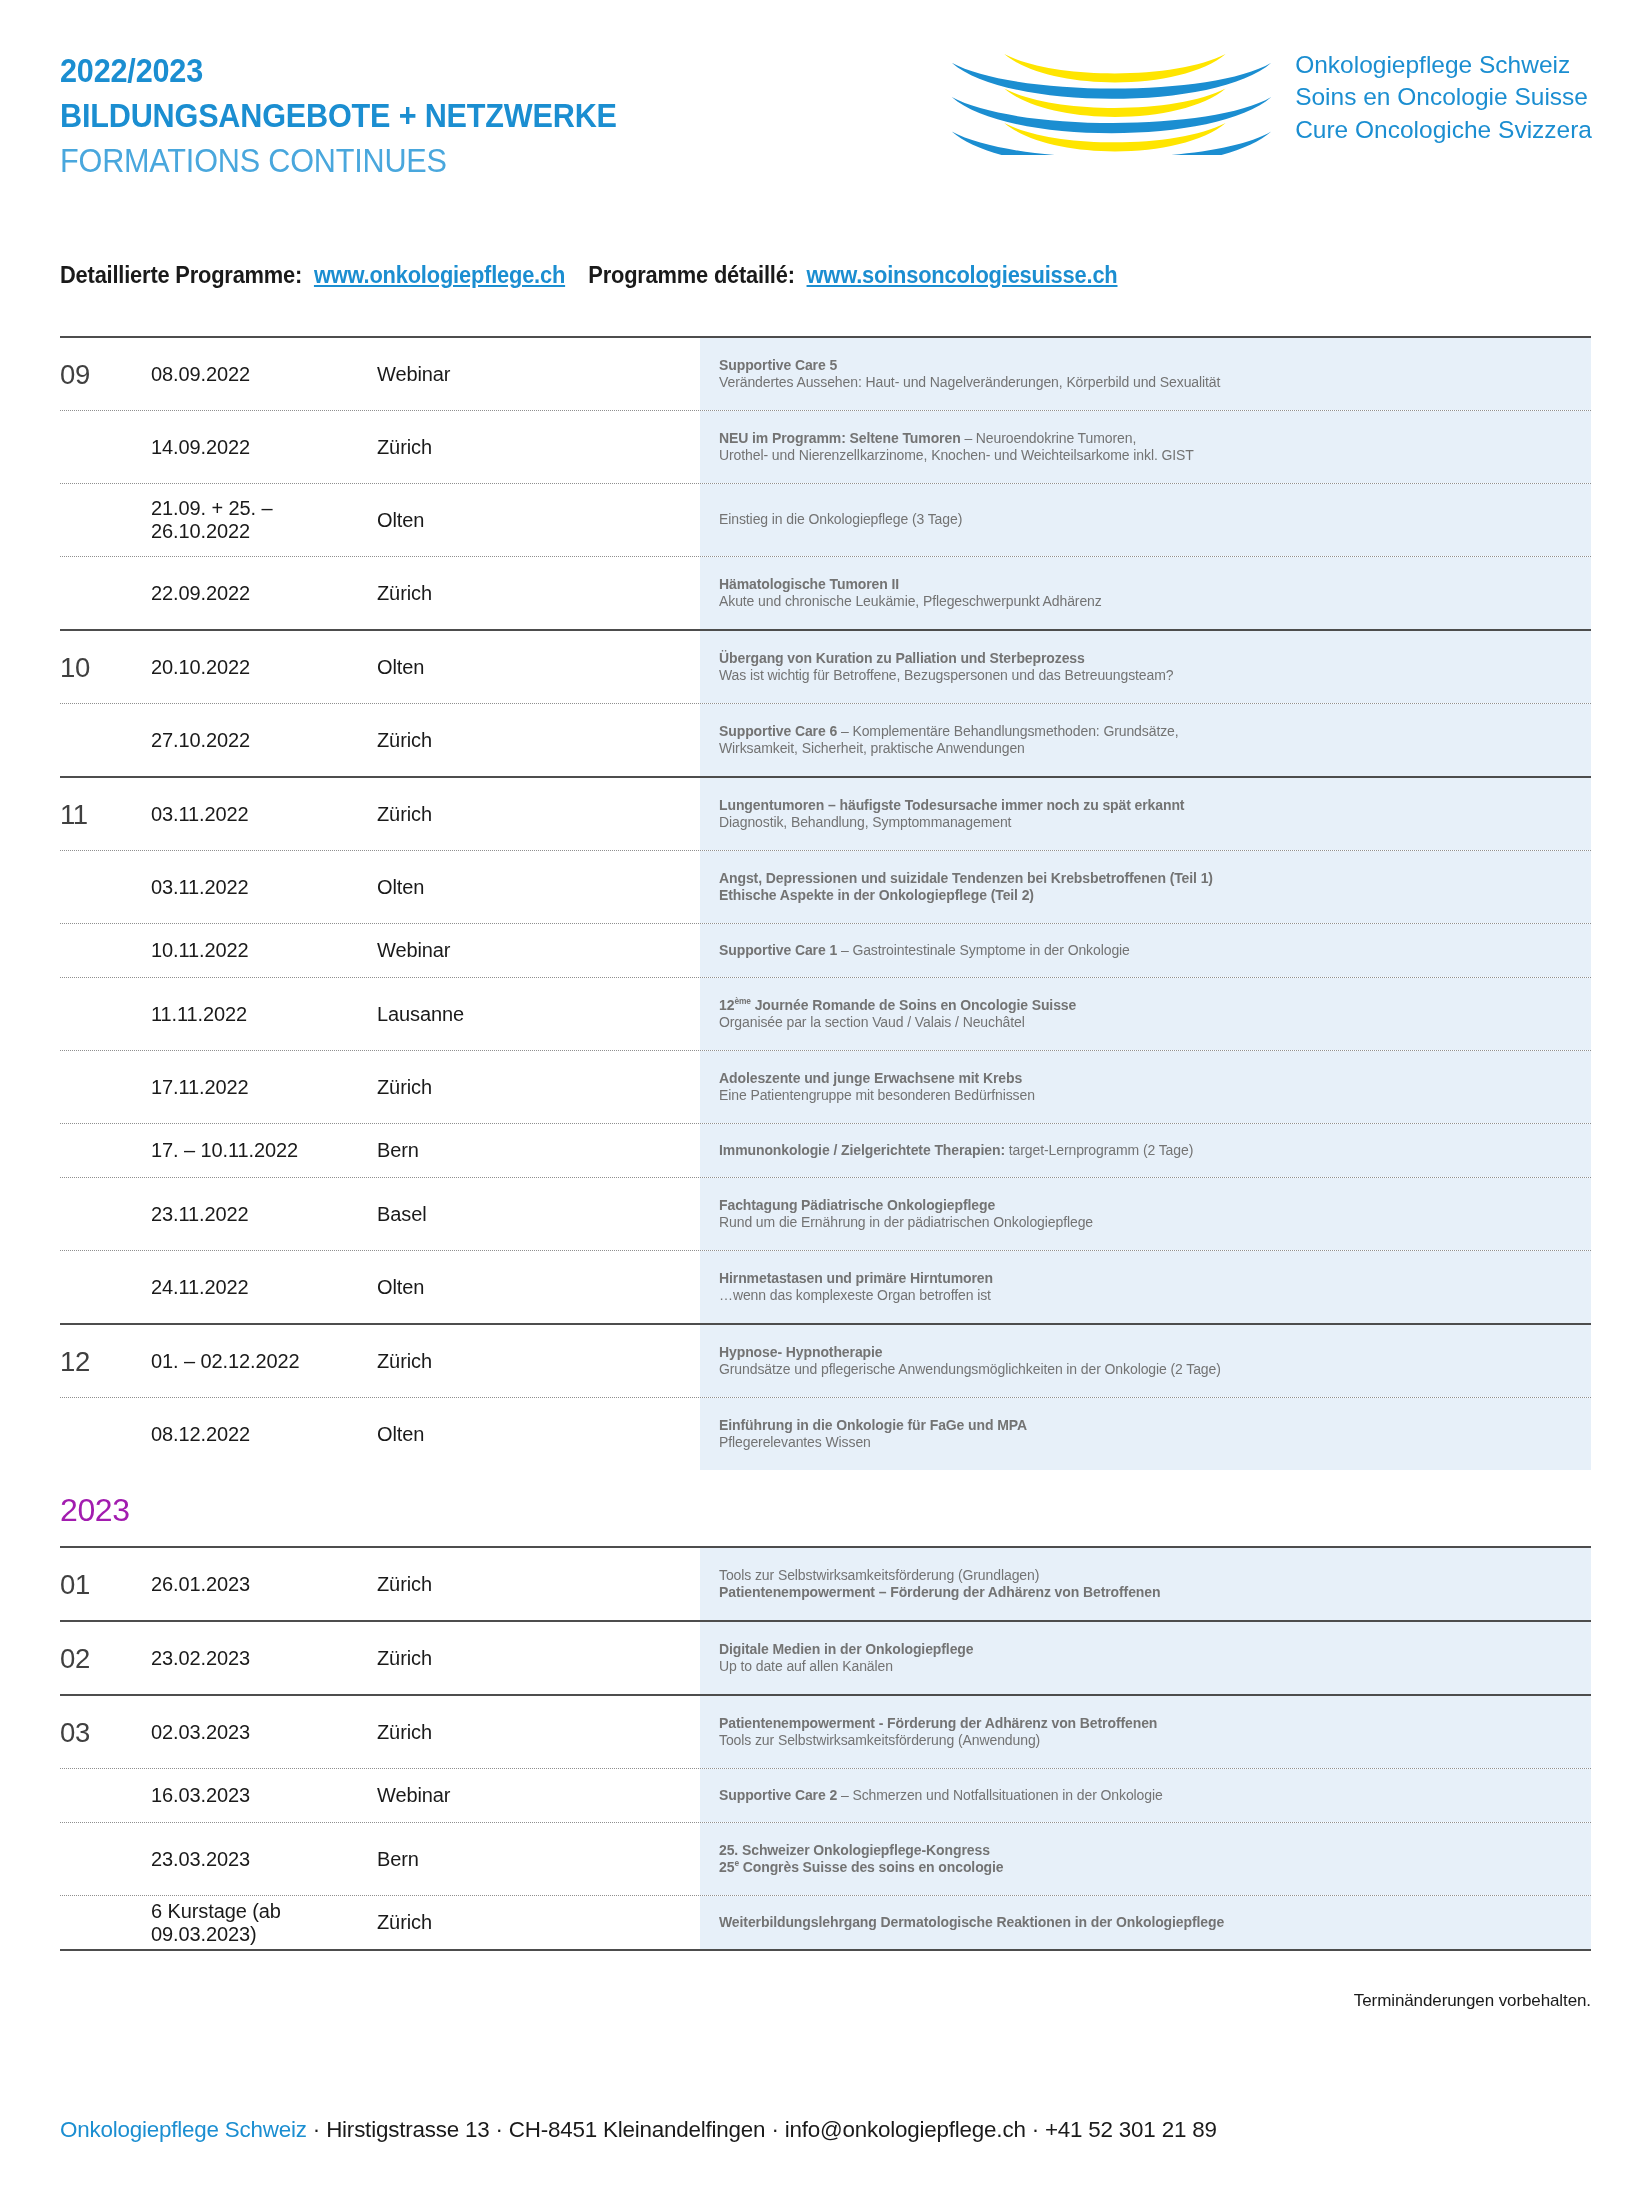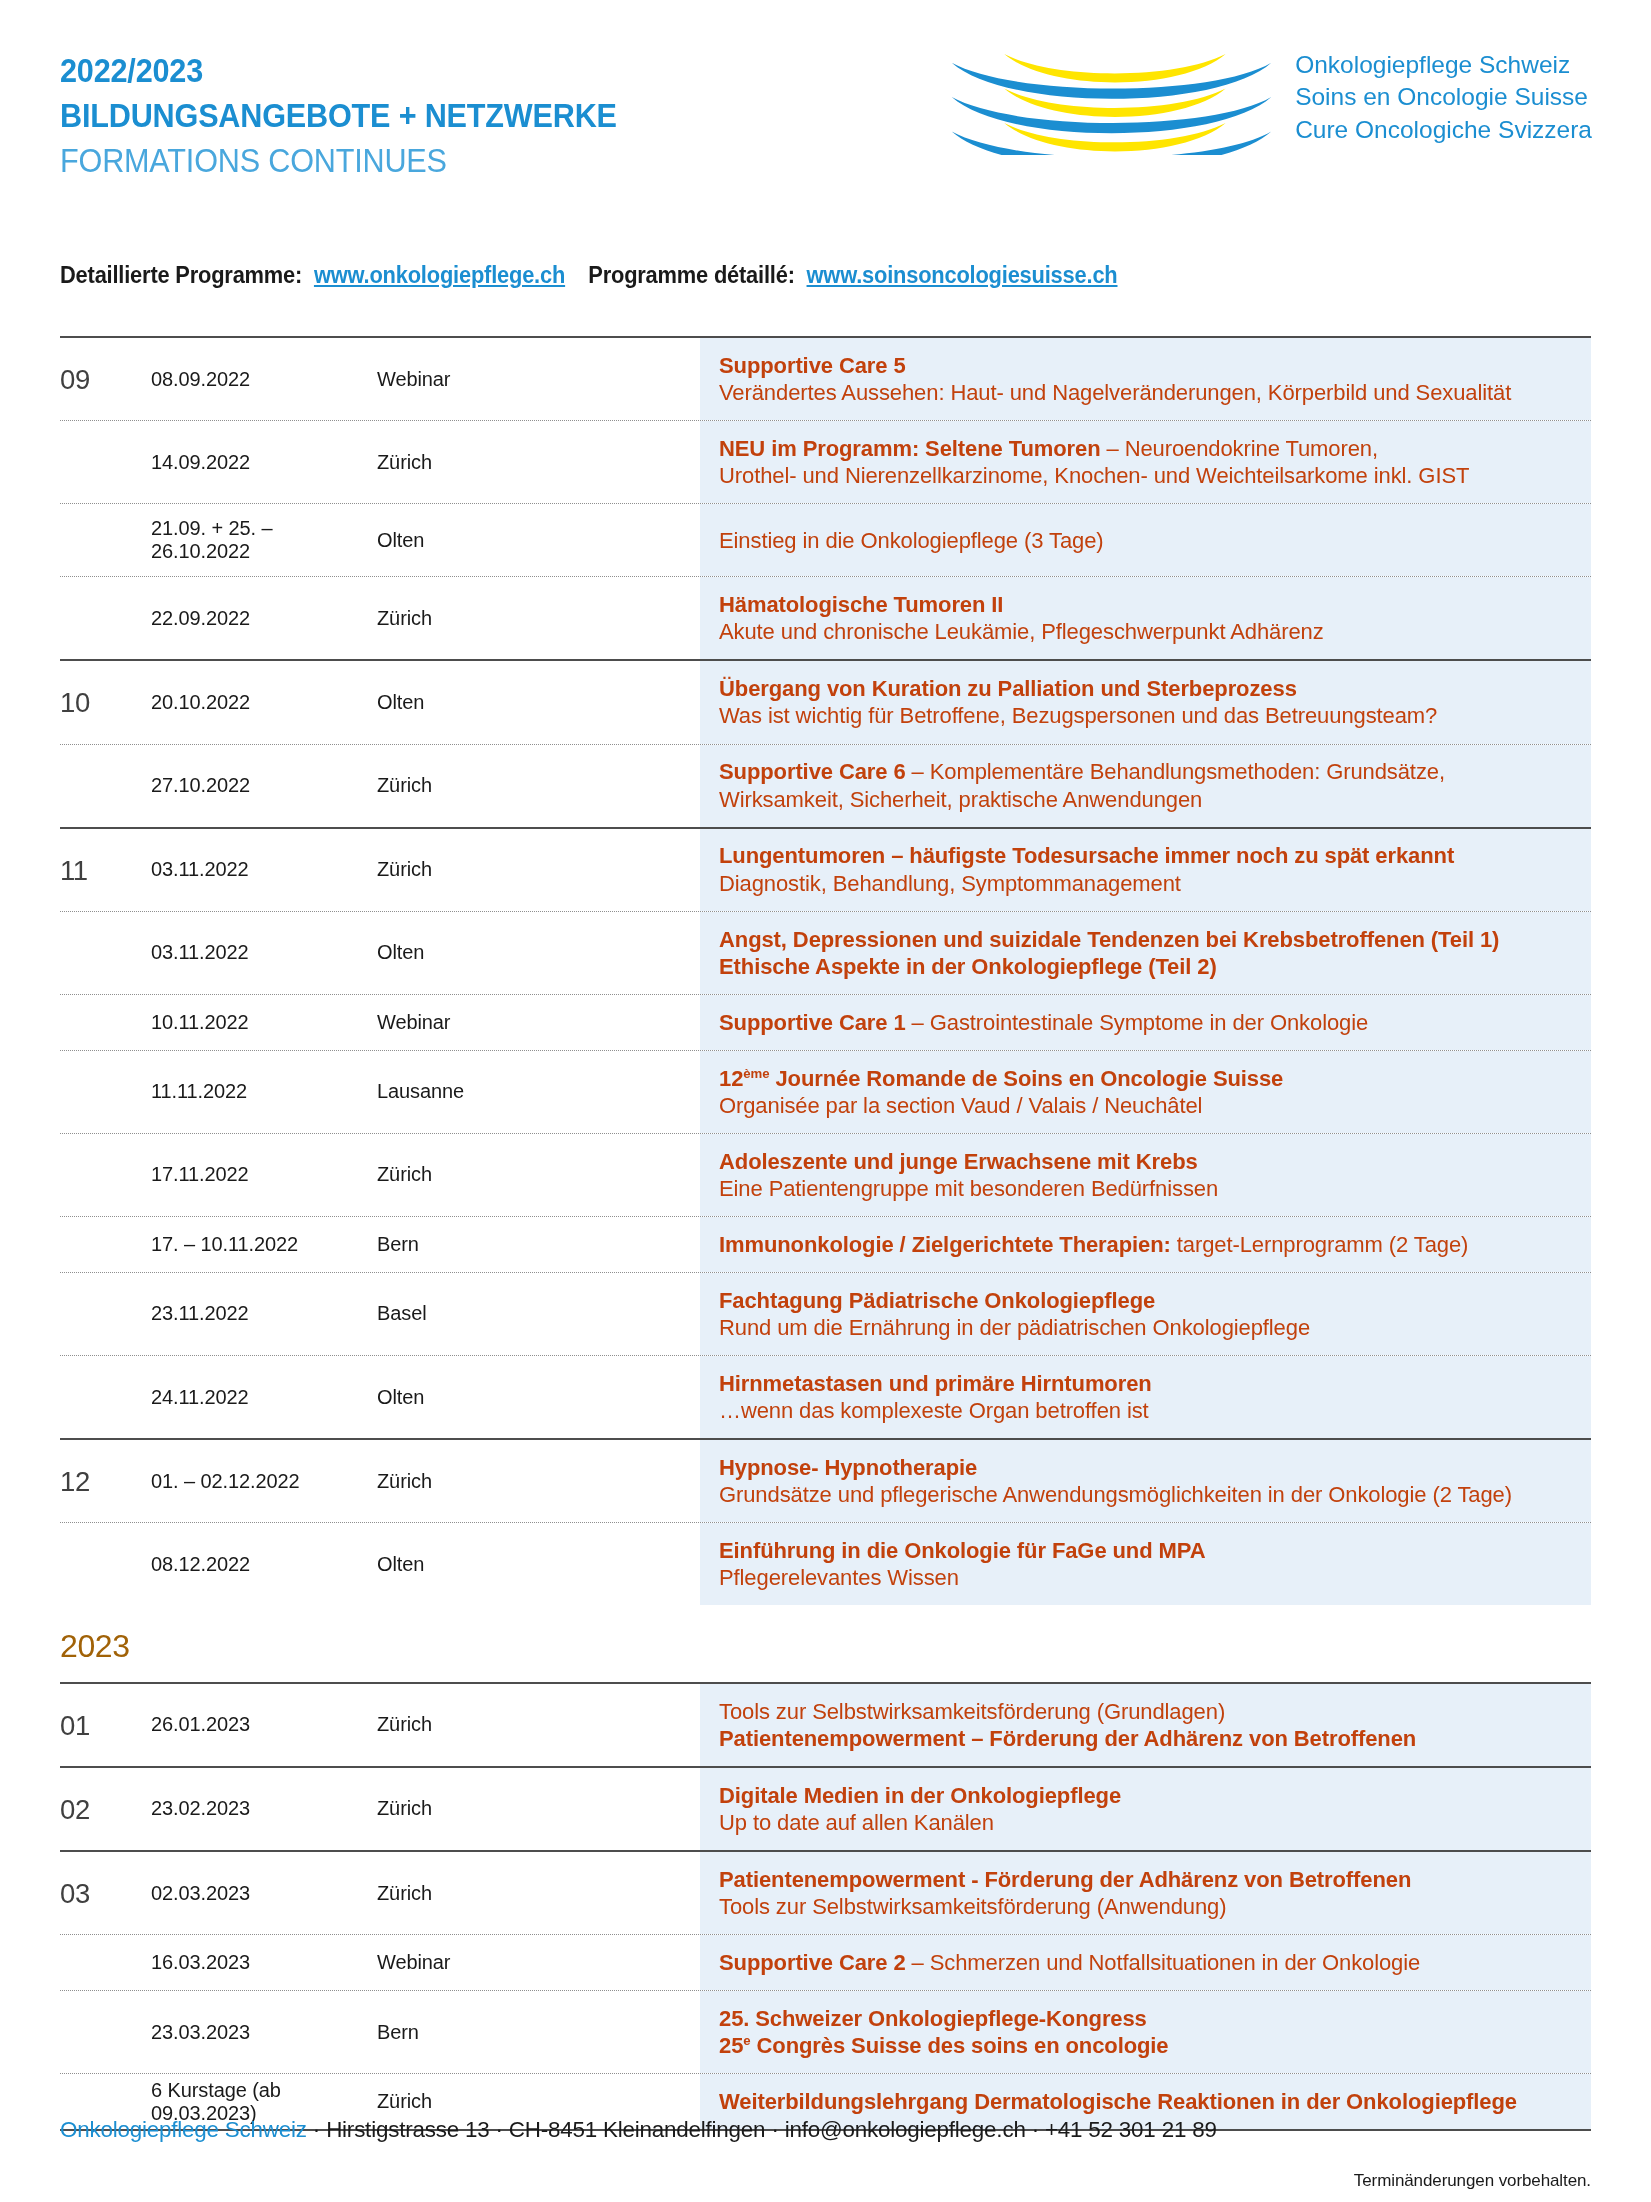--- a/index.html
+++ b/index.html
@@ -159,38 +159,38 @@
   .c-body {
     flex: 1 1 auto;
     background: #e7f0f9;
     padding: 13.8px 20.6px 13.8px 19px;
     display: flex;
     flex-direction: column;
     justify-content: center;
     min-height: 72px;
   }
   .c-body .line {
-    font-size: 22px;
+    font-size: 14px;
     line-height: 1.24;
-    color: #c2410c;
+    color: #737373;
     letter-spacing: -0.1px;
   }
   .c-body .line b { font-weight: 700; }
   .c-body .line .nrm { font-weight: 400; }
   .c-body sup { font-size: 0.6em; vertical-align: super; line-height: 0; font-weight: 700; }
 
   
   .row.h1 { min-height: 53px; }
   .row.h1 .c-body { min-height: 53px; }
 
   
   .year-head {
     font-size: 32px;
     font-weight: 400;
-    color: #a16207;
+    color: #a21caf;
     padding: 22.4px 0 17px 0;
     letter-spacing: -0.4px;
   }
 
   
   .footnote {
     text-align: right;
     font-size: 17px;
     color: #1a1a1a;
     padding-top: 40px;

